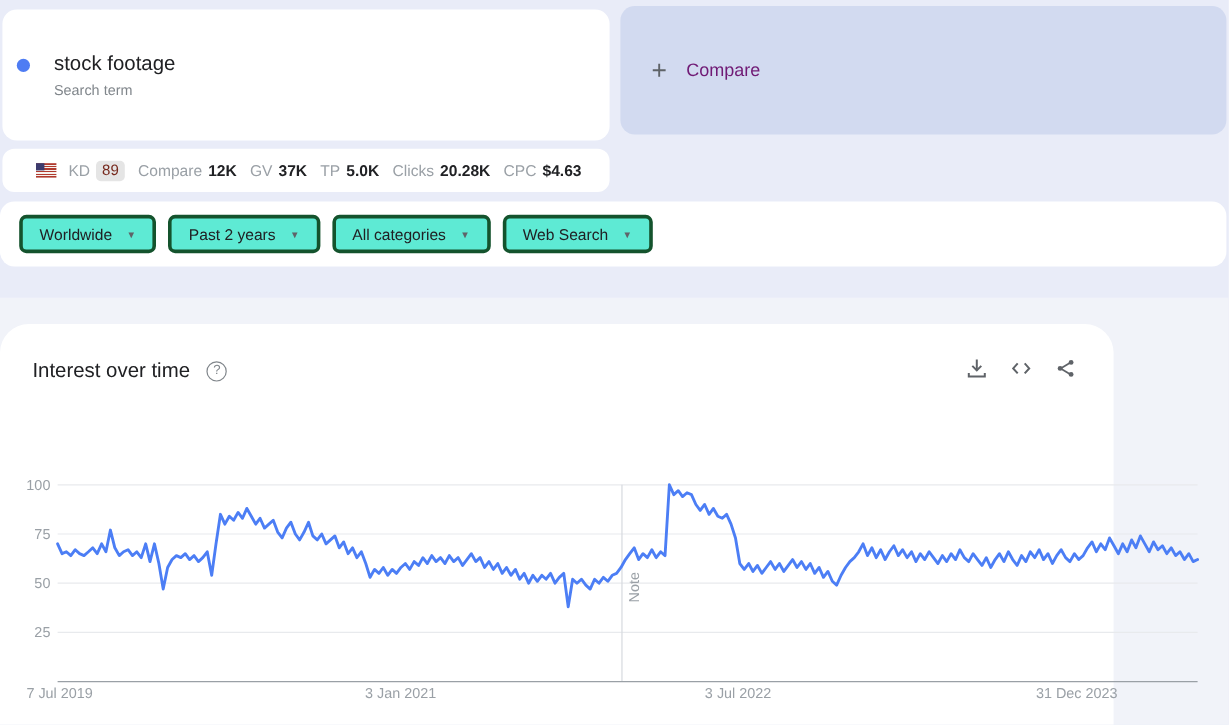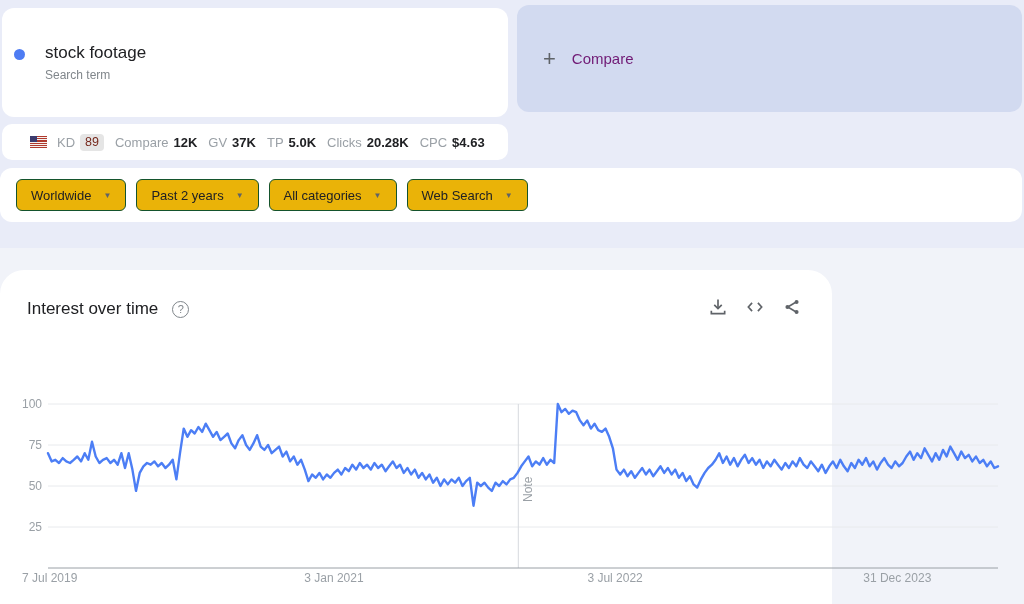--- a/index.html
+++ b/index.html
@@ -23,27 +23,27 @@
   
   .metrics-bar { left:2px; top:124px; width:506px; height:36px; border-radius:10px; display:flex; align-items:center; padding-left:28px; white-space:nowrap; }
   .flag { width:17px; height:12px; display:inline-block; position:relative; background:repeating-linear-gradient(180deg,#b03a2e 0 1.1px,#f5f1ee 1.1px 2.2px); margin-right:10px; flex:none; }
   .flag .canton { position:absolute; left:0; top:0; width:7px; height:6px; background:#3c3b6e; }
   .m-label { font-size:13px; color:#9aa0a6; margin-right:5px; }
   .m-value { font-size:13px; color:#202124; font-weight:700; margin-right:11px; }
   .m-badge { font-size:12.5px; color:#77291d; background:#e5e5e5; border-radius:4px; padding:1px 5px 2px; margin-right:11px; font-weight:400; }
 
   
   .filter-bar { left:0; top:168px; width:1022px; height:54px; border-radius:12px; display:flex; align-items:center; padding-left:16px; gap:10px; }
-  .filter-pill { display:inline-flex; align-items:center; height:32px; border:1px solid #14532d; border-radius:6px; background:#eab308; padding:0 14px; font-size:13px; color:#202124; cursor:pointer; font-family:inherit; }
+  .filter-pill { display:inline-flex; align-items:center; height:32px; border:3px solid #14532d; border-radius:6px; background:#5eead4; padding:0 14px; font-size:13px; color:#202124; cursor:pointer; font-family:inherit; }
   .filter-pill .chev { font-size:8px; color:#5f6368; margin-left:12px; }
 
   .lower-bg { position:absolute; left:0; top:248px; width:1024px; height:356px; background:#f1f3f9; }
 
   
-  .chart-card { position:absolute; left:0; top:270px; width:832px; height:334px; background:#fff; border-radius:24px 24px 0 0; }
+  .chart-card { position:absolute; left:0; top:270px; width:928px; height:334px; background:#fff; border-radius:24px 24px 0 0; }
   .chart-header { position:relative; padding:29px 0 0 27px; display:flex; align-items:center; }
   .chart-title { font-size:17px; color:#202124; }
   .help { display:inline-flex; align-items:center; justify-content:center; width:17px; height:17px; border:1.5px solid #80868b; border-radius:50%; color:#80868b; font-size:11px; margin-left:14px; cursor:pointer; }
   .actions { position:absolute; right:30px; top:27px; display:flex; gap:17px; }
   .actions .icon-btn { width:20px; height:20px; cursor:pointer; color:#5f6368; }
   .chart { position:absolute; left:0; top:120px; width:1024px; height:214px; }
   svg text { font-family:"Liberation Sans", sans-serif; }
 </style>
 </head>
 <body>

